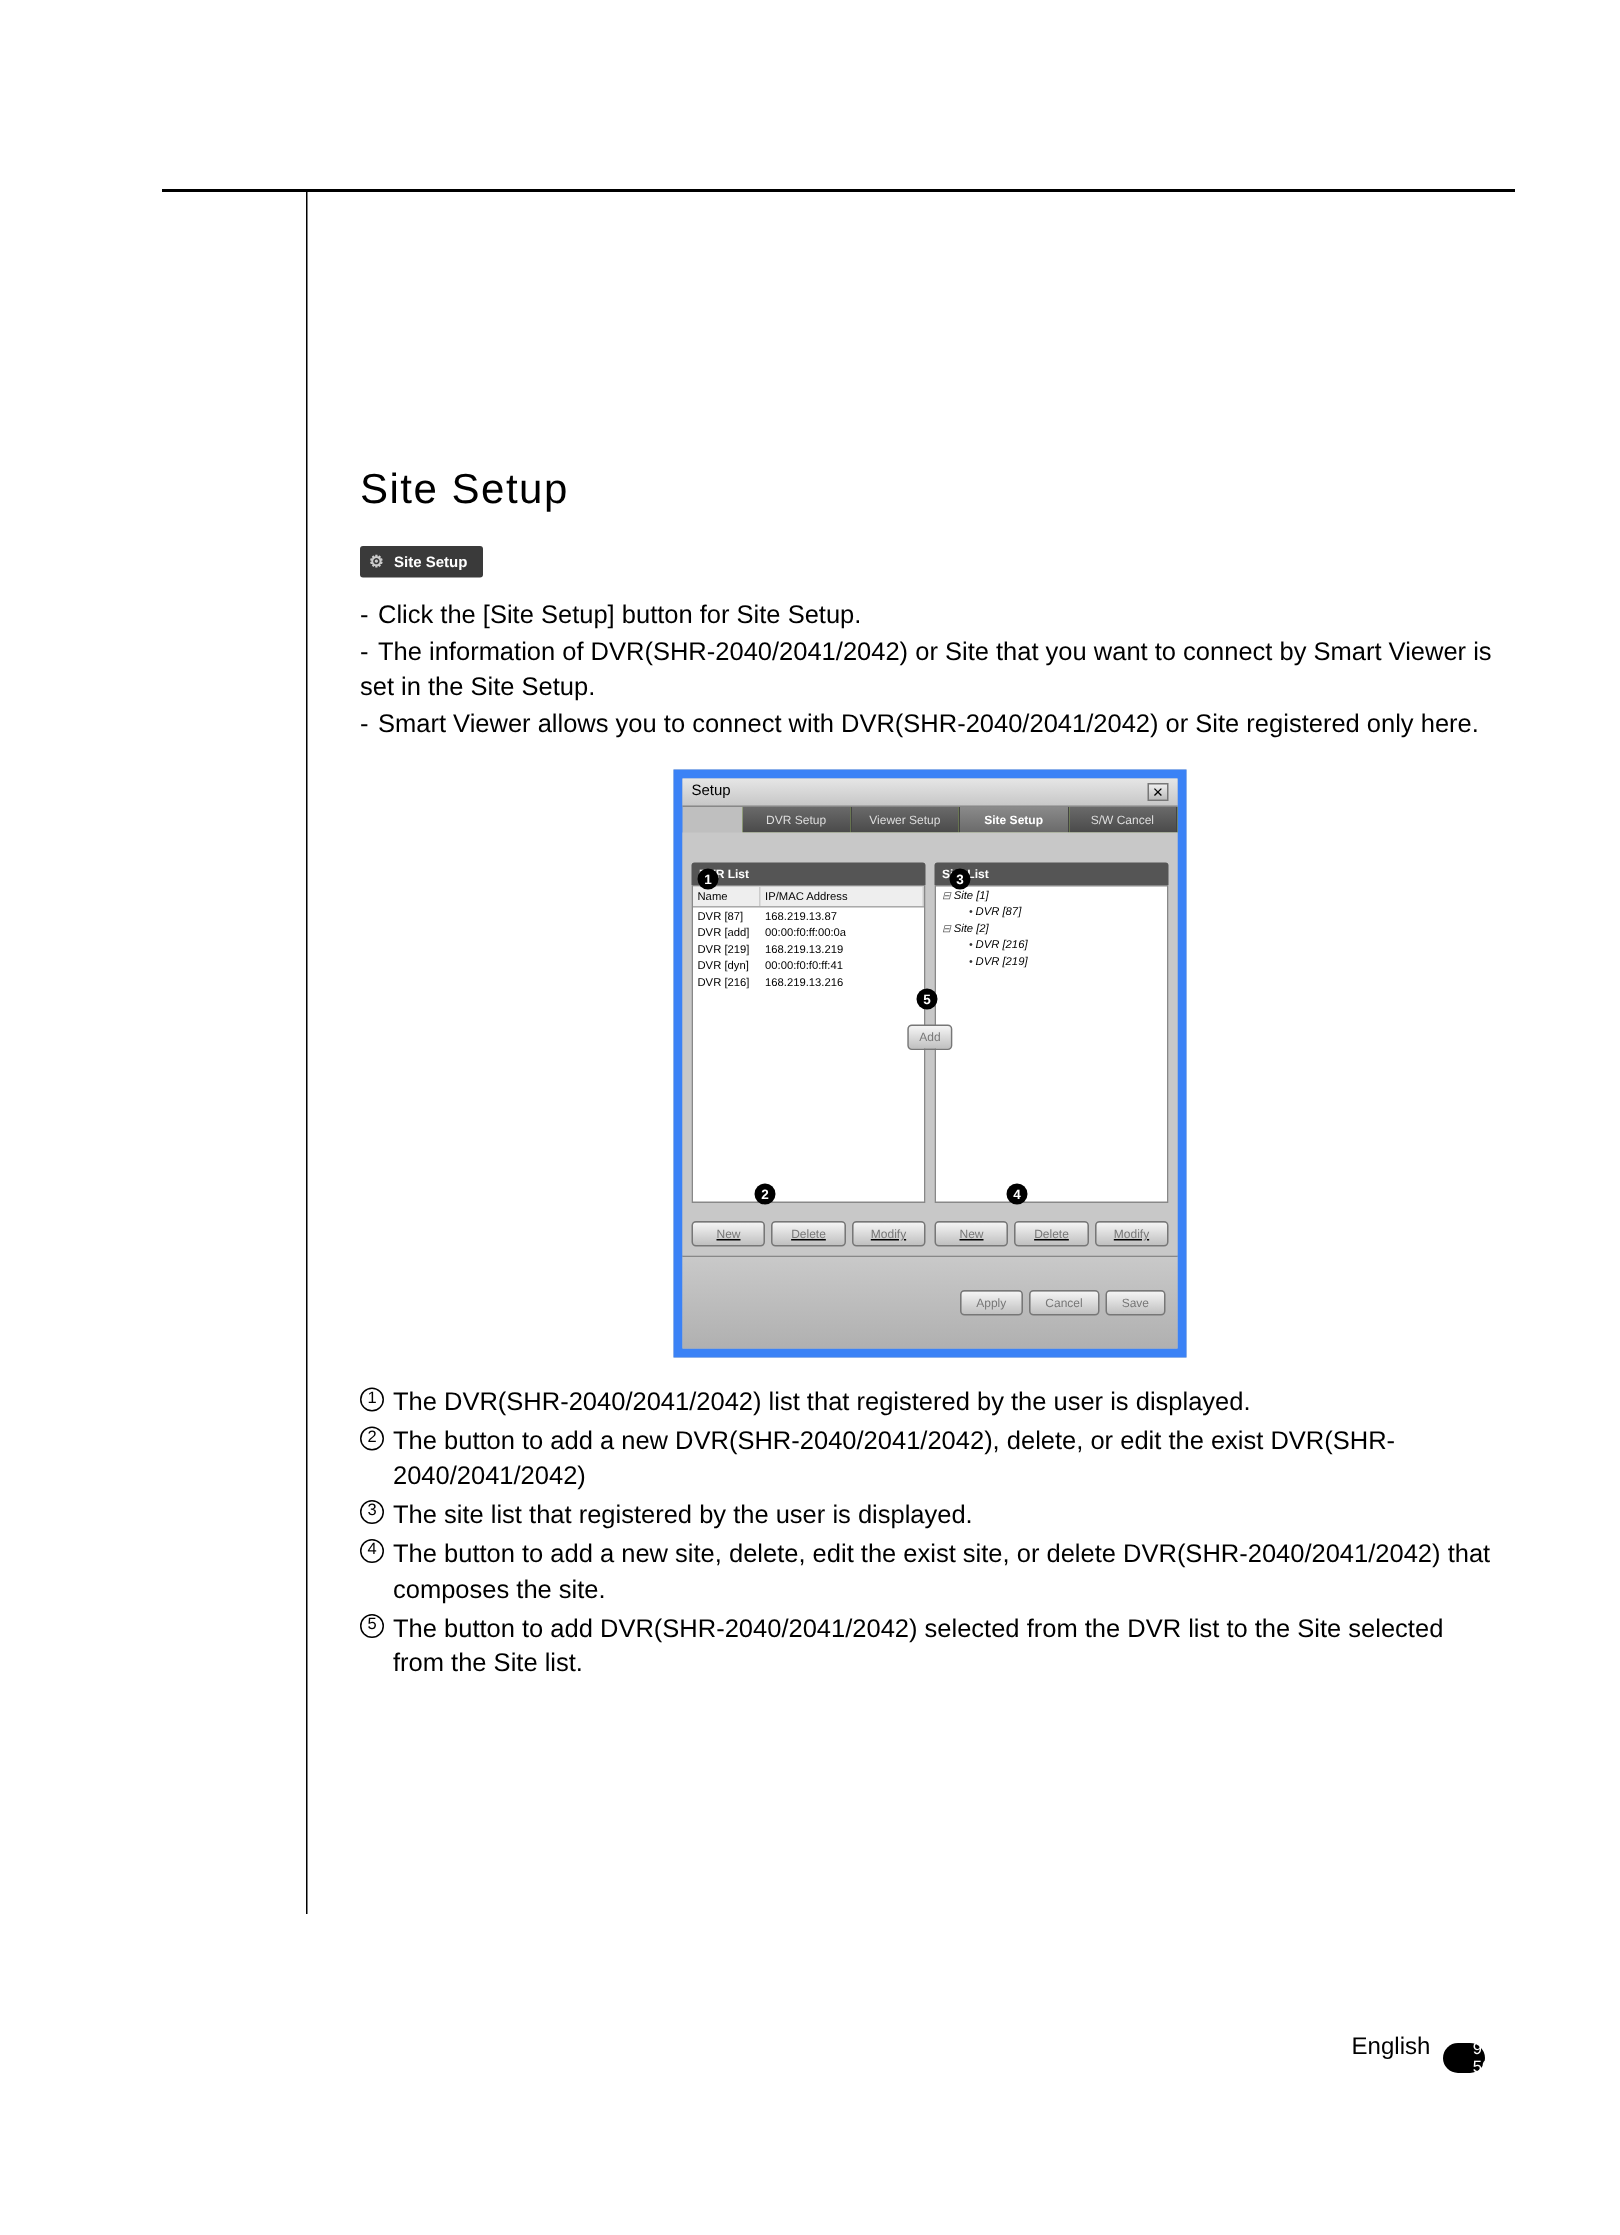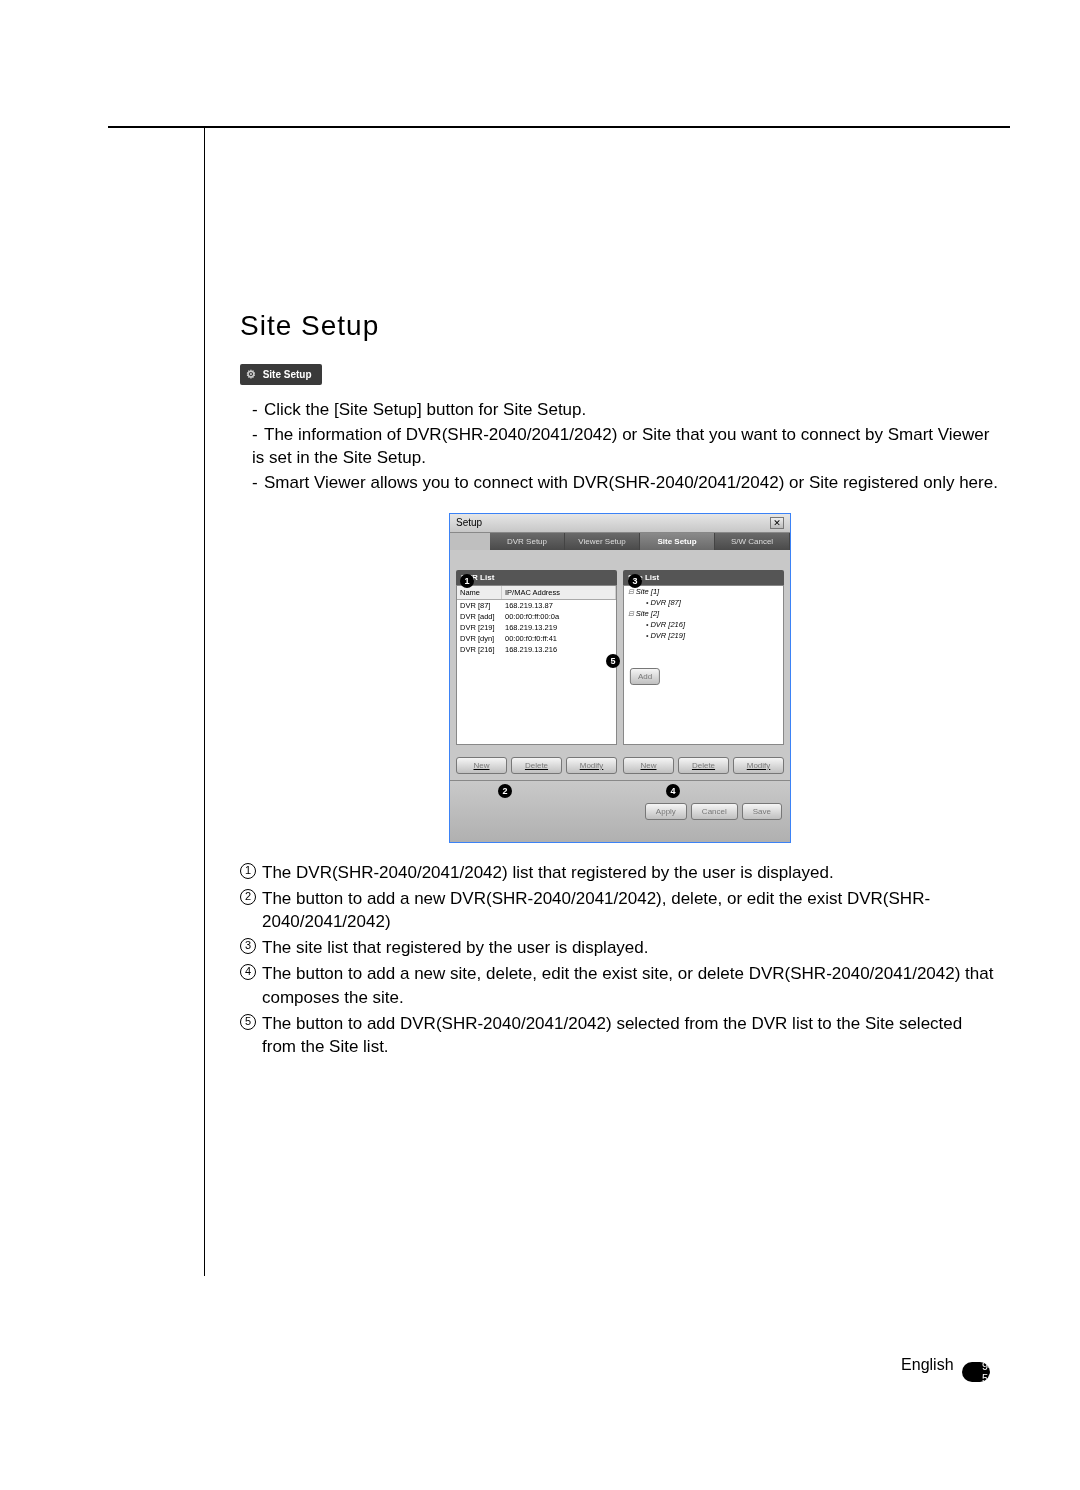--- a/index.html
+++ b/index.html
@@ -48,30 +48,30 @@
     padding: 4px 10px 4px 6px;
     border-radius: 2px;
     margin-bottom: 14px;
   }
   .site-setup-btn-img::before {
     content: "⚙"; color: #ccc; margin-right: 4px; font-size: 11px;
   }
   .para {
     font-size: 17px;
     line-height: 1.35;
-    margin-left: 12px;
+    margin-left: 0;
   }
   .para p { margin-bottom: 2px; }
   .dash { display: inline-block; width: 12px; }
 
   
   .dialog {
     width: 342px;
     margin: 18px auto 18px auto;
-    border: 1px solid #3b82f6;
+    border: 6px solid #3b82f6;
     background: #bfbfbf;
     font-size: 9px;
     color: #000;
     position: relative;
   }
   .dlg-title {
     background: linear-gradient(#e6e6e6, #c7c7c7);
     border-bottom: 1px solid #888;
     padding: 3px 6px;
     font-size: 10px;
@@ -116,21 +116,21 @@
     background: #555;
     color: #fff;
     font-size: 8px;
     font-weight: bold;
     padding: 3px 5px;
     border-radius: 2px 2px 0 0;
   }
   .panel-box {
     background: #fff;
     border: 1px solid #888;
-    height: 160px;
+    height: 212px;
     font-size: 7.5px;
     overflow: hidden;
     position: relative;
   }
   .tbl-head {
     display:flex; border-bottom:1px solid #aaa; background:#eee;
   }
   .tbl-head div { padding:2px 3px; border-right:1px solid #ccc; }
   .tbl-head .c1{ width:45px;} .tbl-head .c2{ flex:1; }
   .tbl-row { display:flex; }
@@ -145,24 +145,23 @@
     background: linear-gradient(#f5f5f5,#c0c0c0);
     border:1px solid #777;
     border-radius:3px;
     font-size:8px;
     text-align:center;
     padding:3px 0;
     color:#777;
   }
   .center-add {
     position:absolute;
-    left: 50%; top: 118px;
+    left: 50%; top: 128px;
     transform: translateX(-50%);
     z-index:5;
-    margin-left:25px;
   }
   .add-btn {
     background: linear-gradient(#f5f5f5,#c0c0c0);
     border:1px solid #777;
     border-radius:3px;
     font-size:8px;
     padding:3px 7px;
     color:#777;
   }
   .dlg-footer {

